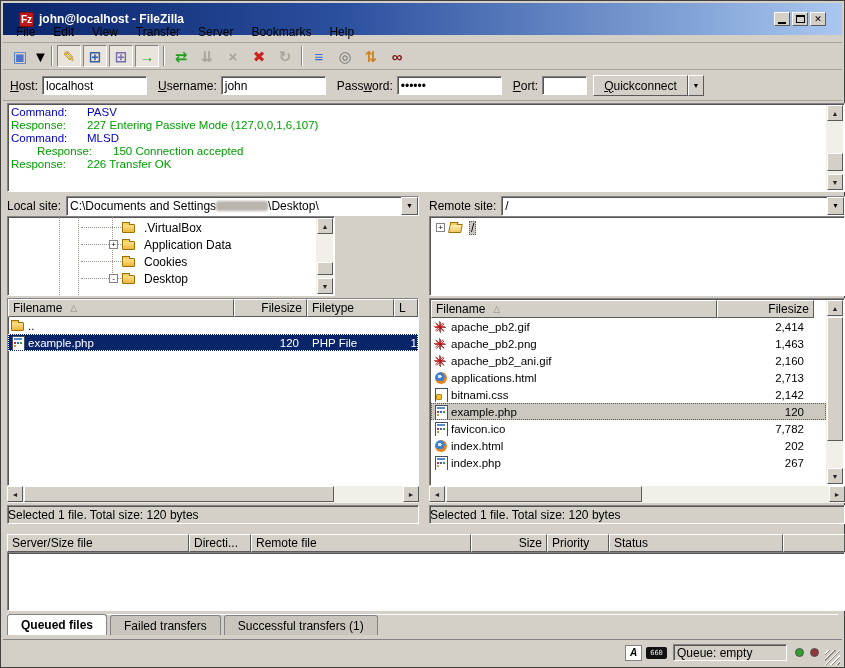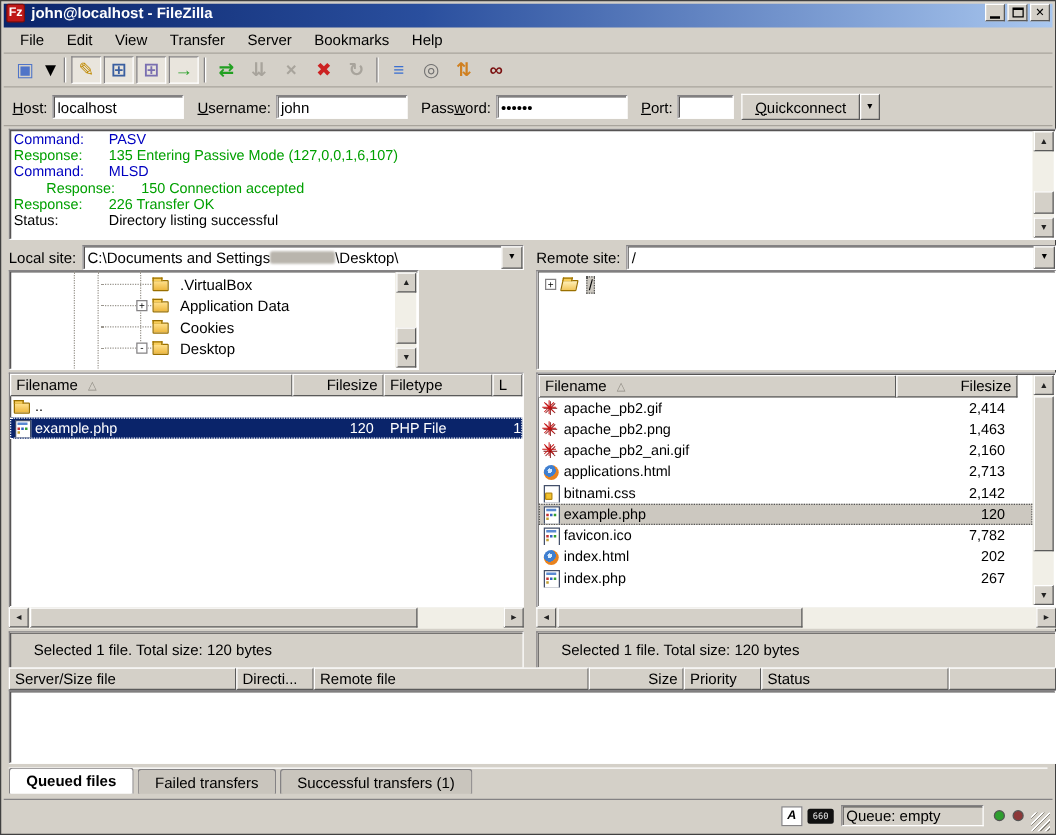--- a/index.html
+++ b/index.html
@@ -4,22 +4,22 @@
 <style>
   *{box-sizing:border-box;margin:0;padding:0}
   html,body{width:845px;height:668px;overflow:hidden;background:#d4d0c8;
     font-family:"Liberation Sans","DejaVu Sans",sans-serif;font-size:12px;color:#000}
   .window{position:relative;width:845px;height:668px;background:#d4d0c8;
     border:3px solid #d4d0c8;outline:1px solid #404040;outline-offset:-1px}
   
   .raised{border:1px solid;border-color:#fff #5a5a5a #5a5a5a #fff;background:#d4d0c8}
   .sunken{border:1px solid;border-color:#848284 #fff #fff #848284;box-shadow:inset 1px 1px 0 #565454;background:#fff}
   
-  .titlebar{position:absolute;left:0;top:0;right:0;height:19px;display:flex;align-items:flex-start;
-    background:linear-gradient(90deg,#0a246a 0%,#2a4f9e 40%,#a9c7ef 100%);padding:0 2px}
+  .titlebar{position:absolute;left:0;top:0;right:0;height:32px;display:flex;align-items:center;
+    background:linear-gradient(90deg,#0a246a 0%,#2a4f9e 40%,#a9c7ef 100%);padding:0 16px}
   .win-icon{width:15px;height:15px;background:#bf1818;border:1px solid #7d0d0d;border-radius:2px;
     color:#fff;font-weight:bold;font-size:10px;line-height:13px;text-align:center;flex:0 0 15px}
   .title-text{color:#fff;font-weight:bold;margin-left:5px;flex:1;white-space:nowrap}
   .winbtn{width:16px;height:14px;margin-left:2px;display:flex;align-items:center;justify-content:center;
     font-size:9px;font-weight:bold;line-height:1}
   .glyph-min{width:8px;height:2px;background:#000;margin-top:7px}
   .glyph-max{width:9px;height:8px;border:1px solid #000;border-top:2px solid #000}
   
   .menubar{position:absolute;left:0;top:19px;right:0;height:21px;display:flex;align-items:center;
     padding-left:4px;border-bottom:1px solid #a8a49c}
@@ -95,29 +95,29 @@
   .frow{display:flex;align-items:center;height:17px;white-space:nowrap;font-size:11.5px}
   .frow .c-name{overflow:hidden;display:flex;align-items:center}
   .frow .num{text-align:right;padding-right:8px}
   .frow.sel{background:#0a246a;color:#fff;outline:1px dotted #fff;outline-offset:-1px}
   .frow.sel-inactive{background:#ccc8c0;outline:1px dotted #555;outline-offset:-1px}
   
   .L .c-name{width:226px;padding-left:2px}.L .c-size{width:73px}.L .c-type{width:87px;padding-left:5px}.L .c-mod{flex:1;overflow:hidden;text-align:right;padding-right:1px}
   
   .R .c-name{width:286px;padding-left:2px}.R .c-size{width:95px}
   
-  .statustext{position:absolute;top:502px;height:30px;display:flex;align-items:center;padding-left:19px;background:#d4d0c8;white-space:nowrap}
+  .statustext{position:absolute;top:502px;height:19px;display:flex;align-items:center;padding-left:0;background:#d4d0c8;white-space:nowrap}
   
   .queueheader{position:absolute;left:4px;top:531px;width:838px;height:18px;display:flex}
   .queueheader .hcell:nth-child(1){width:182px}
   .queueheader .hcell:nth-child(2){width:62px}
   .queueheader .hcell:nth-child(3){width:220px}
   .queueheader .hcell:nth-child(4){width:76px;justify-content:flex-end}
   .queueheader .hcell:nth-child(5){width:62px}
-  .queueheader .hcell:nth-child(6){width:150px}
+  .queueheader .hcell:nth-child(6){width:174px}
   .queueheader .hcell:nth-child(7){flex:1}
   .queuebody{position:absolute;left:4px;top:549px;width:838px;height:59px}
   .tabsbar{position:absolute;left:4px;top:611px;right:4px;height:21px;display:flex;align-items:flex-end;border-top:1px solid #fff}
   .tab{height:20px;margin-right:3px;padding:3px 13px 0;background:#c9c5bd;border:1px solid #848284;border-bottom:none;
     border-radius:3px 3px 0 0;white-space:nowrap}
   .tab.active{background:#fff;font-weight:bold;height:21px}
   
   .statusbar{position:absolute;left:0;right:0;bottom:0;height:26px;display:flex;align-items:center;justify-content:flex-end;
     border-top:1px solid #848284;padding:0 2px;background:#d4d0c8}
   .ascii-box{width:17px;height:16px;background:#fff;border:1px solid #848284;display:flex;align-items:center;justify-content:center;
@@ -239,33 +239,30 @@
       </div>
   </div>
 
   <div class="logpanel sunken">
     <div class="loglines">
 
     <div class="logline" style="color: rgb(0, 0, 192);">
         <span class="loglabel">Command:</span><span>PASV</span>
       </div>
         <div class="logline" style="color: rgb(0, 160, 0);">
-        <span class="loglabel">Response:</span><span>135 Entering Passive Mode (127,0,0,1,6,107)</span>
+        <span class="loglabel">Response:</span><span>227 Entering Passive Mode (127,0,0,1,6,107)</span>
       </div>
         <div class="logline" style="color: rgb(0, 0, 192);">
         <span class="loglabel">Command:</span><span>MLSD</span>
       </div>
         <div class="logline" style="color: rgb(0, 160, 0); padding-left: 26px;">
         <span class="loglabel">Response:</span><span>150 Connection accepted</span>
       </div>
         <div class="logline" style="color: rgb(0, 160, 0);">
         <span class="loglabel">Response:</span><span>226 Transfer OK</span>
-      </div>
-        <div class="logline" style="color: rgb(0, 0, 0);">
-        <span class="loglabel">Status:</span><span>Directory listing successful</span>
       </div>
       </div>
     <div class="vscroll">
       <div class="sbtn raised" style="top:0;right:0">▲</div>
       <div class="sthumb raised" style="top:48px;right:0;width:16px;height:18px"></div>
       <div class="sbtn raised" style="bottom:0;right:0">▼</div>
     </div>
   </div>
 
   <div class="sitebar" style="left:4px;width:412px">

